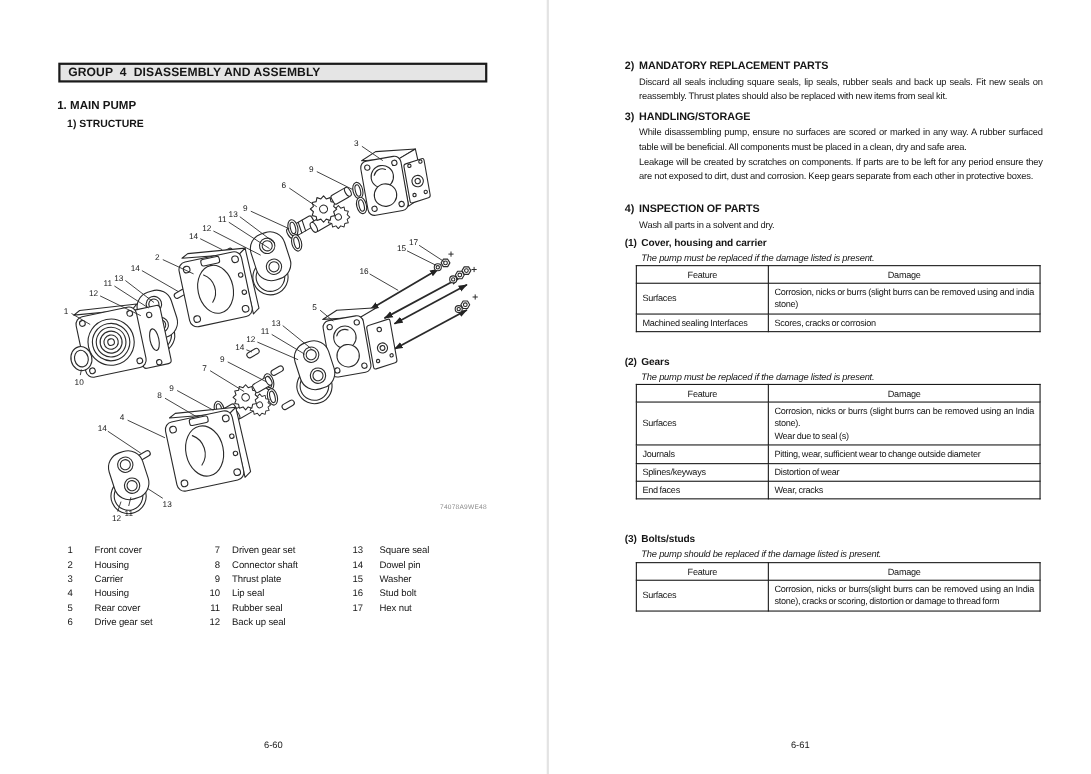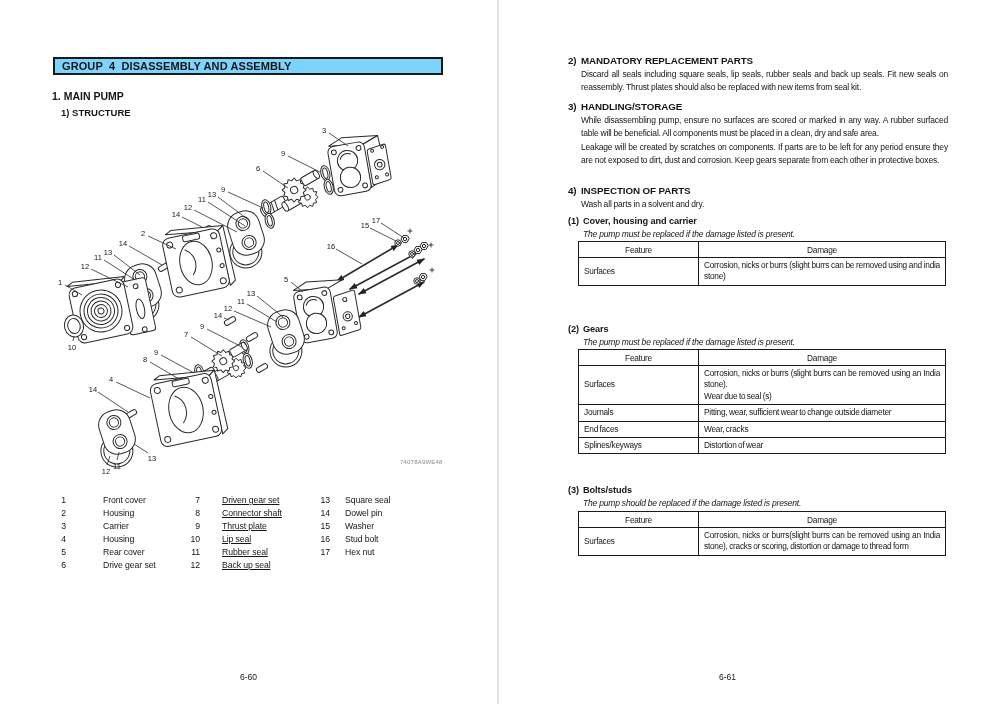--- a/index.html
+++ b/index.html
@@ -1,30 +1,30 @@
 <!DOCTYPE html>
 <html><head>
 <meta charset="utf-8">
 <style>
   html,body{margin:0;padding:0;}
   body{width:992px;height:704px;background:#fff;font-family:"Liberation Sans",sans-serif;color:#161616;position:relative;overflow:hidden;}
   .abs{position:absolute;}
   .divider{left:497px;top:0;width:2px;height:704px;background:#e3e3e3;}
   
-  .group-header{left:53px;top:57px;width:379px;height:14px;background:#7dd3fc;border:2px solid #1a1a1a;font-weight:bold;font-size:11px;line-height:14px;padding-left:7px;letter-spacing:0.1px;white-space:pre;}
+  .group-header{left:53px;top:57px;width:379px;height:14px;background:#e5e5e5;border:2px solid #1a1a1a;font-weight:bold;font-size:11px;line-height:14px;padding-left:7px;letter-spacing:0.1px;white-space:pre;}
   .main-pump{left:52px;top:90px;font-weight:bold;font-size:10.5px;}
   .structure{left:61px;top:107px;font-weight:bold;font-size:9.5px;}
   .figure-code{left:400px;top:459px;font-size:6px;color:#8a8a8a;letter-spacing:0.2px;}
   .parts-list{left:53px;top:494px;font-size:8.7px;letter-spacing:-0.1px;}
   .pcol{position:absolute;top:0;}
   .pcol1{left:1px;} .pcol2{left:135px;} .pcol3{left:265px;}
   .prow{height:13px;line-height:13px;white-space:nowrap;}
   .pnum{display:inline-block;width:12px;text-align:right;}
-  .pcol1 .pname{margin-left:37px;}
-  .pcol2 .pname{margin-left:22px;text-decoration:underline;}
+  .pcol1 .pname{margin-left:20px;}
+  .pcol2 .pname{margin-left:11px;}
   .pcol3 .pname{margin-left:15px;}
   .pagenum{top:672px;font-size:8.5px;text-align:center;}
   .pagenum-left{left:0;width:497px;}
   .pagenum-right{left:497px;width:461px;}
   
   .sechead{left:568px;font-weight:bold;font-size:9.8px;white-space:nowrap;letter-spacing:-0.1px;}
   .sechead .secnum{display:inline-block;width:13px;}
   .secbody{left:581px;width:367px;font-size:8.5px;line-height:13.4px;text-align:justify;white-space:pre-line;letter-spacing:-0.18px;word-spacing:-0.25px;}
   .subhead{left:568px;font-weight:bold;font-size:9.2px;white-space:nowrap;letter-spacing:-0.1px;}
   .subhead .subnum{display:inline-block;width:15px;}
@@ -384,20 +384,24 @@
         </colgroup>
       <tbody>
           <tr>
         <th>Feature</th>
         <th>Damage</th>
       </tr>
       <tr>
         <td>Surfaces</td>
         <td class="dmg">Corrosion, nicks or burrs (slight burrs can be removed using and india stone)</td>
       </tr>
+      <tr>
+        <td>Machined sealing Interfaces</td>
+        <td class="dmg">Scores, cracks or corrosion</td>
+      </tr>
     </tbody>
       </table>
   </div>
 
   <div class="abs subhead" style="top:324px">
     <span class="subnum">(2)</span><span>Gears</span>
   </div>
   <div class="abs subintro" style="top:337px">The pump must be replaced if the damage listed is present.</div>
   <div class="abs tblwrap" style="top:349px">
     <table>
@@ -413,26 +417,26 @@
       <tr>
         <td>Surfaces</td>
         <td class="dmg">Corrosion, nicks or burrs (slight burrs can be removed using an India stone).
 Wear due to seal (s)</td>
       </tr>
       <tr>
         <td>Journals</td>
         <td class="dmg">Pitting, wear, sufficient wear to change outside diameter</td>
       </tr>
       <tr>
+        <td>Splines/keyways</td>
+        <td class="dmg">Distortion of wear</td>
+      </tr>
+      <tr>
         <td>End faces</td>
         <td class="dmg">Wear, cracks</td>
-      </tr>
-      <tr>
-        <td>Splines/keyways</td>
-        <td class="dmg">Distortion of wear</td>
       </tr>
     </tbody>
       </table>
   </div>
 
   <div class="abs subhead" style="top:485px">
     <span class="subnum">(3)</span><span>Bolts/studs</span>
   </div>
   <div class="abs subintro" style="top:498px">The pump should be replaced if the damage listed is present.</div>
   <div class="abs tblwrap" style="top:511px">

